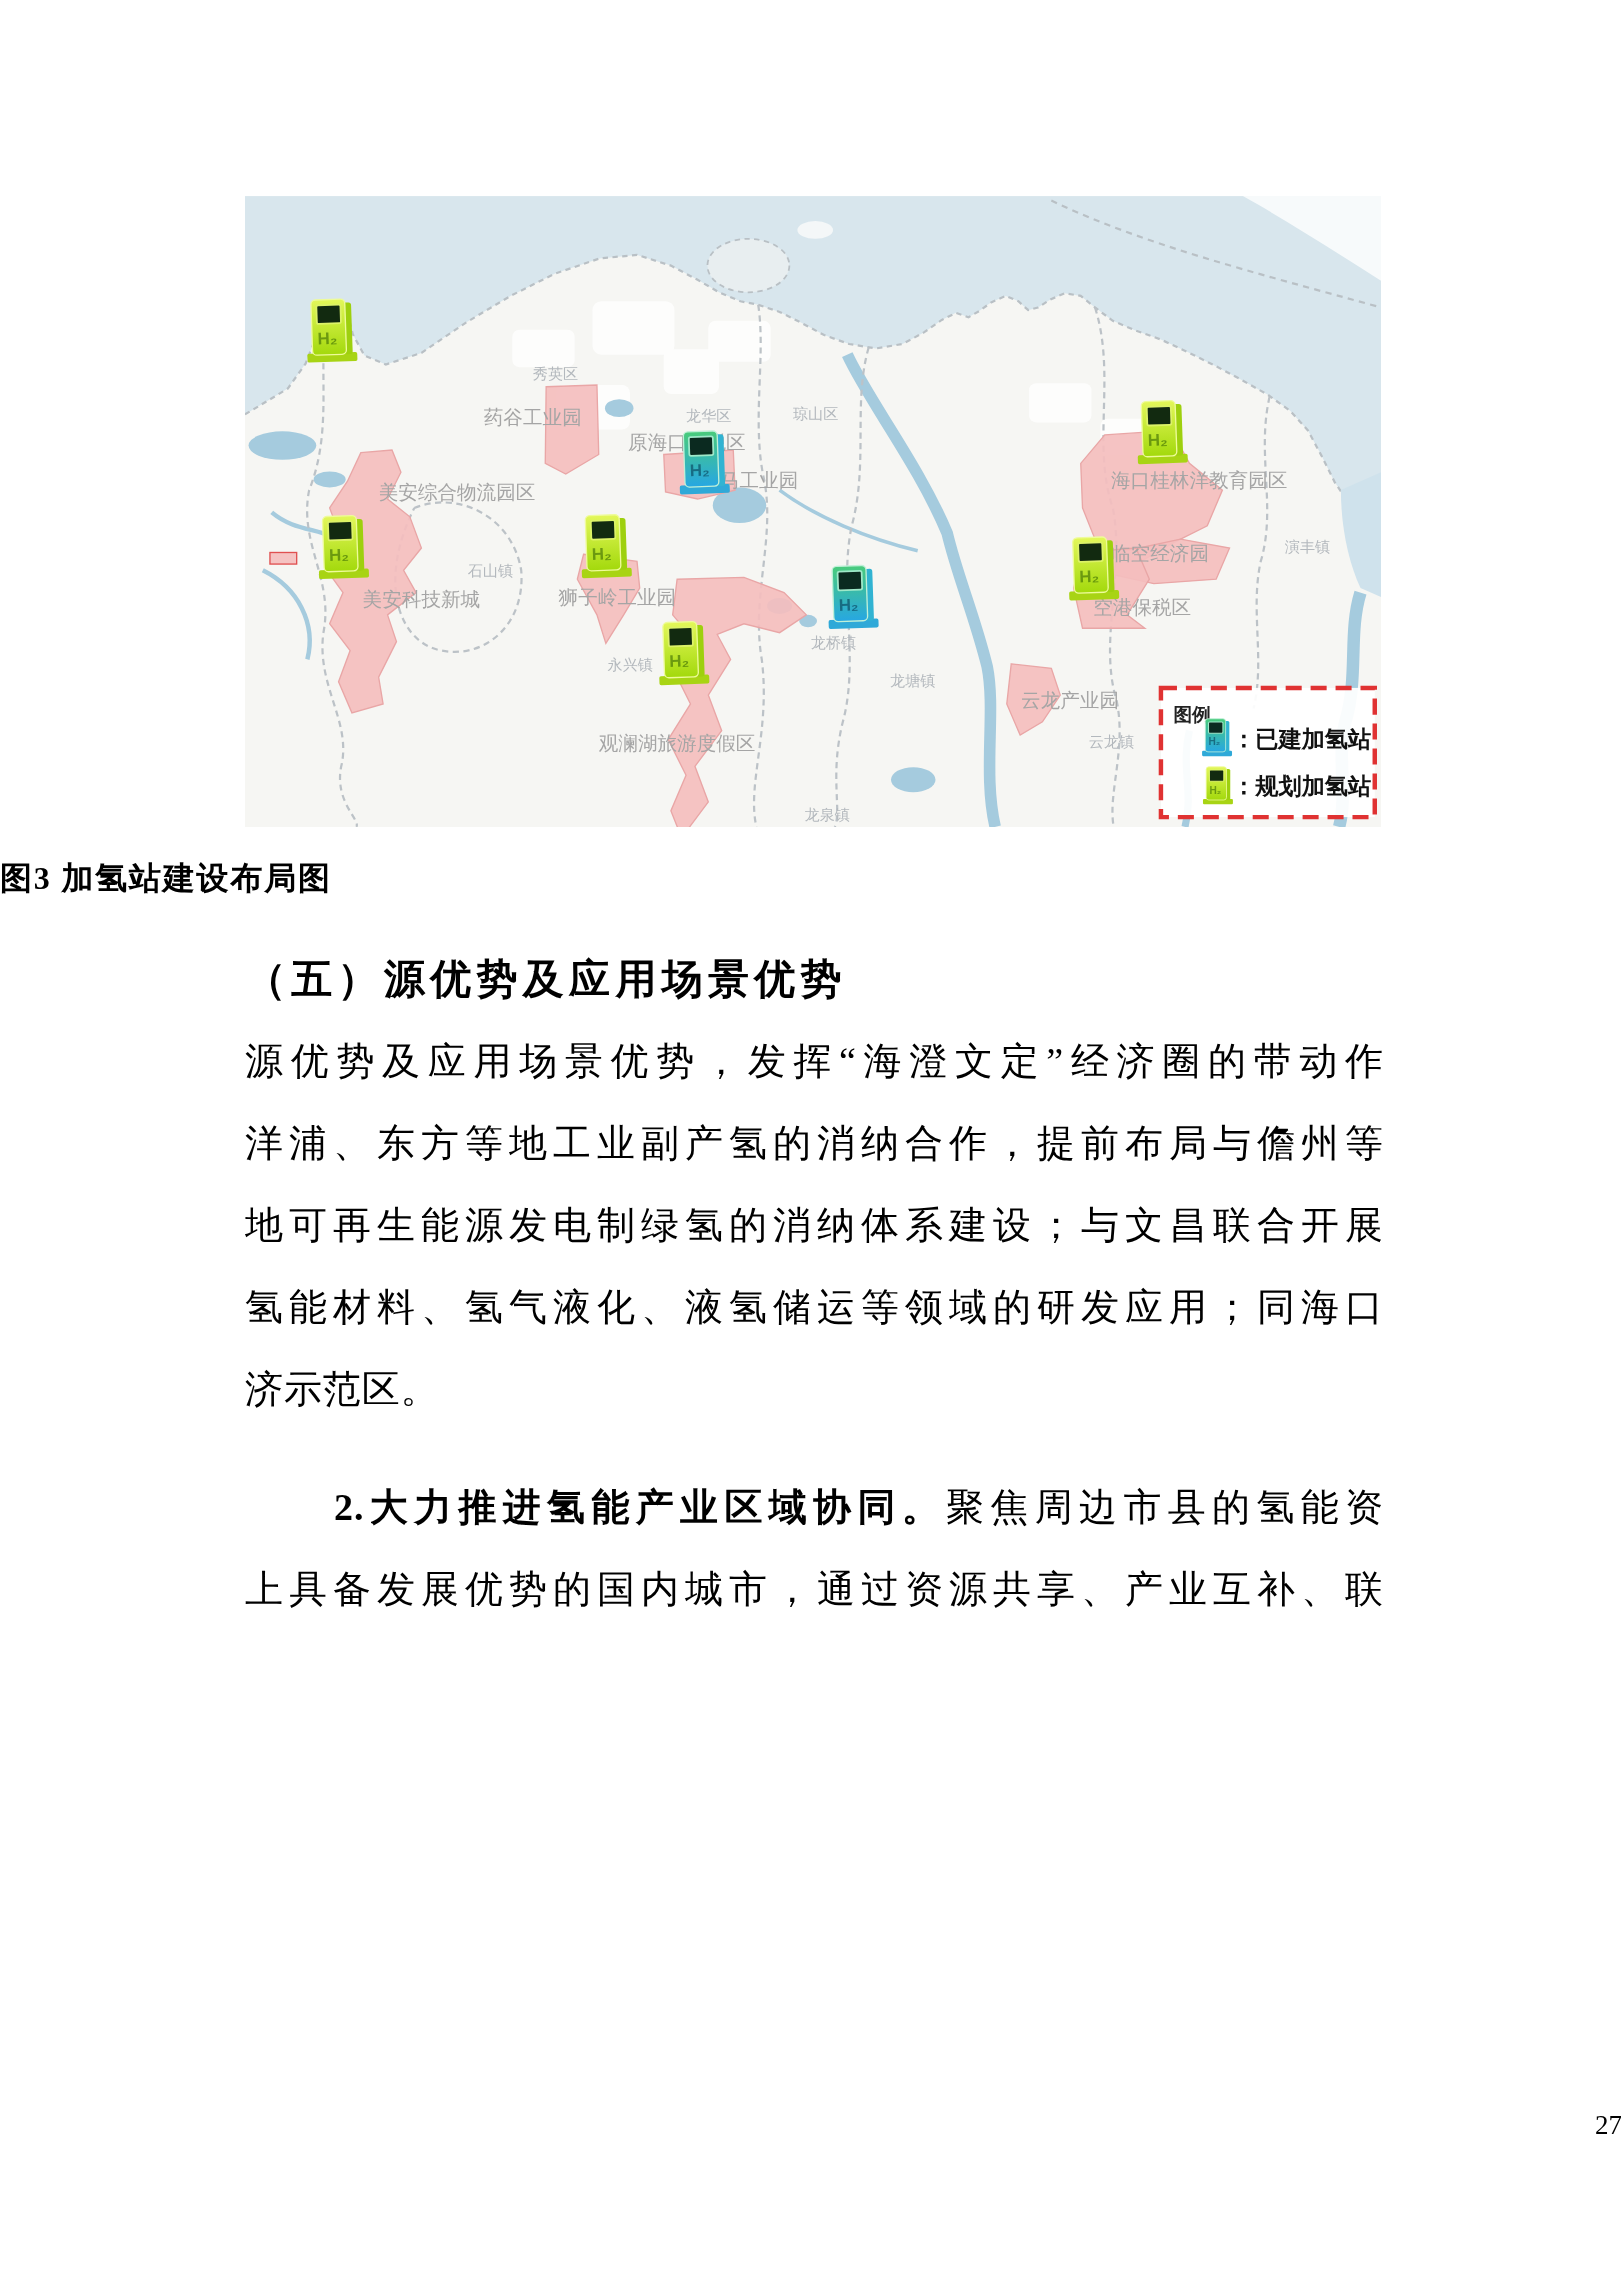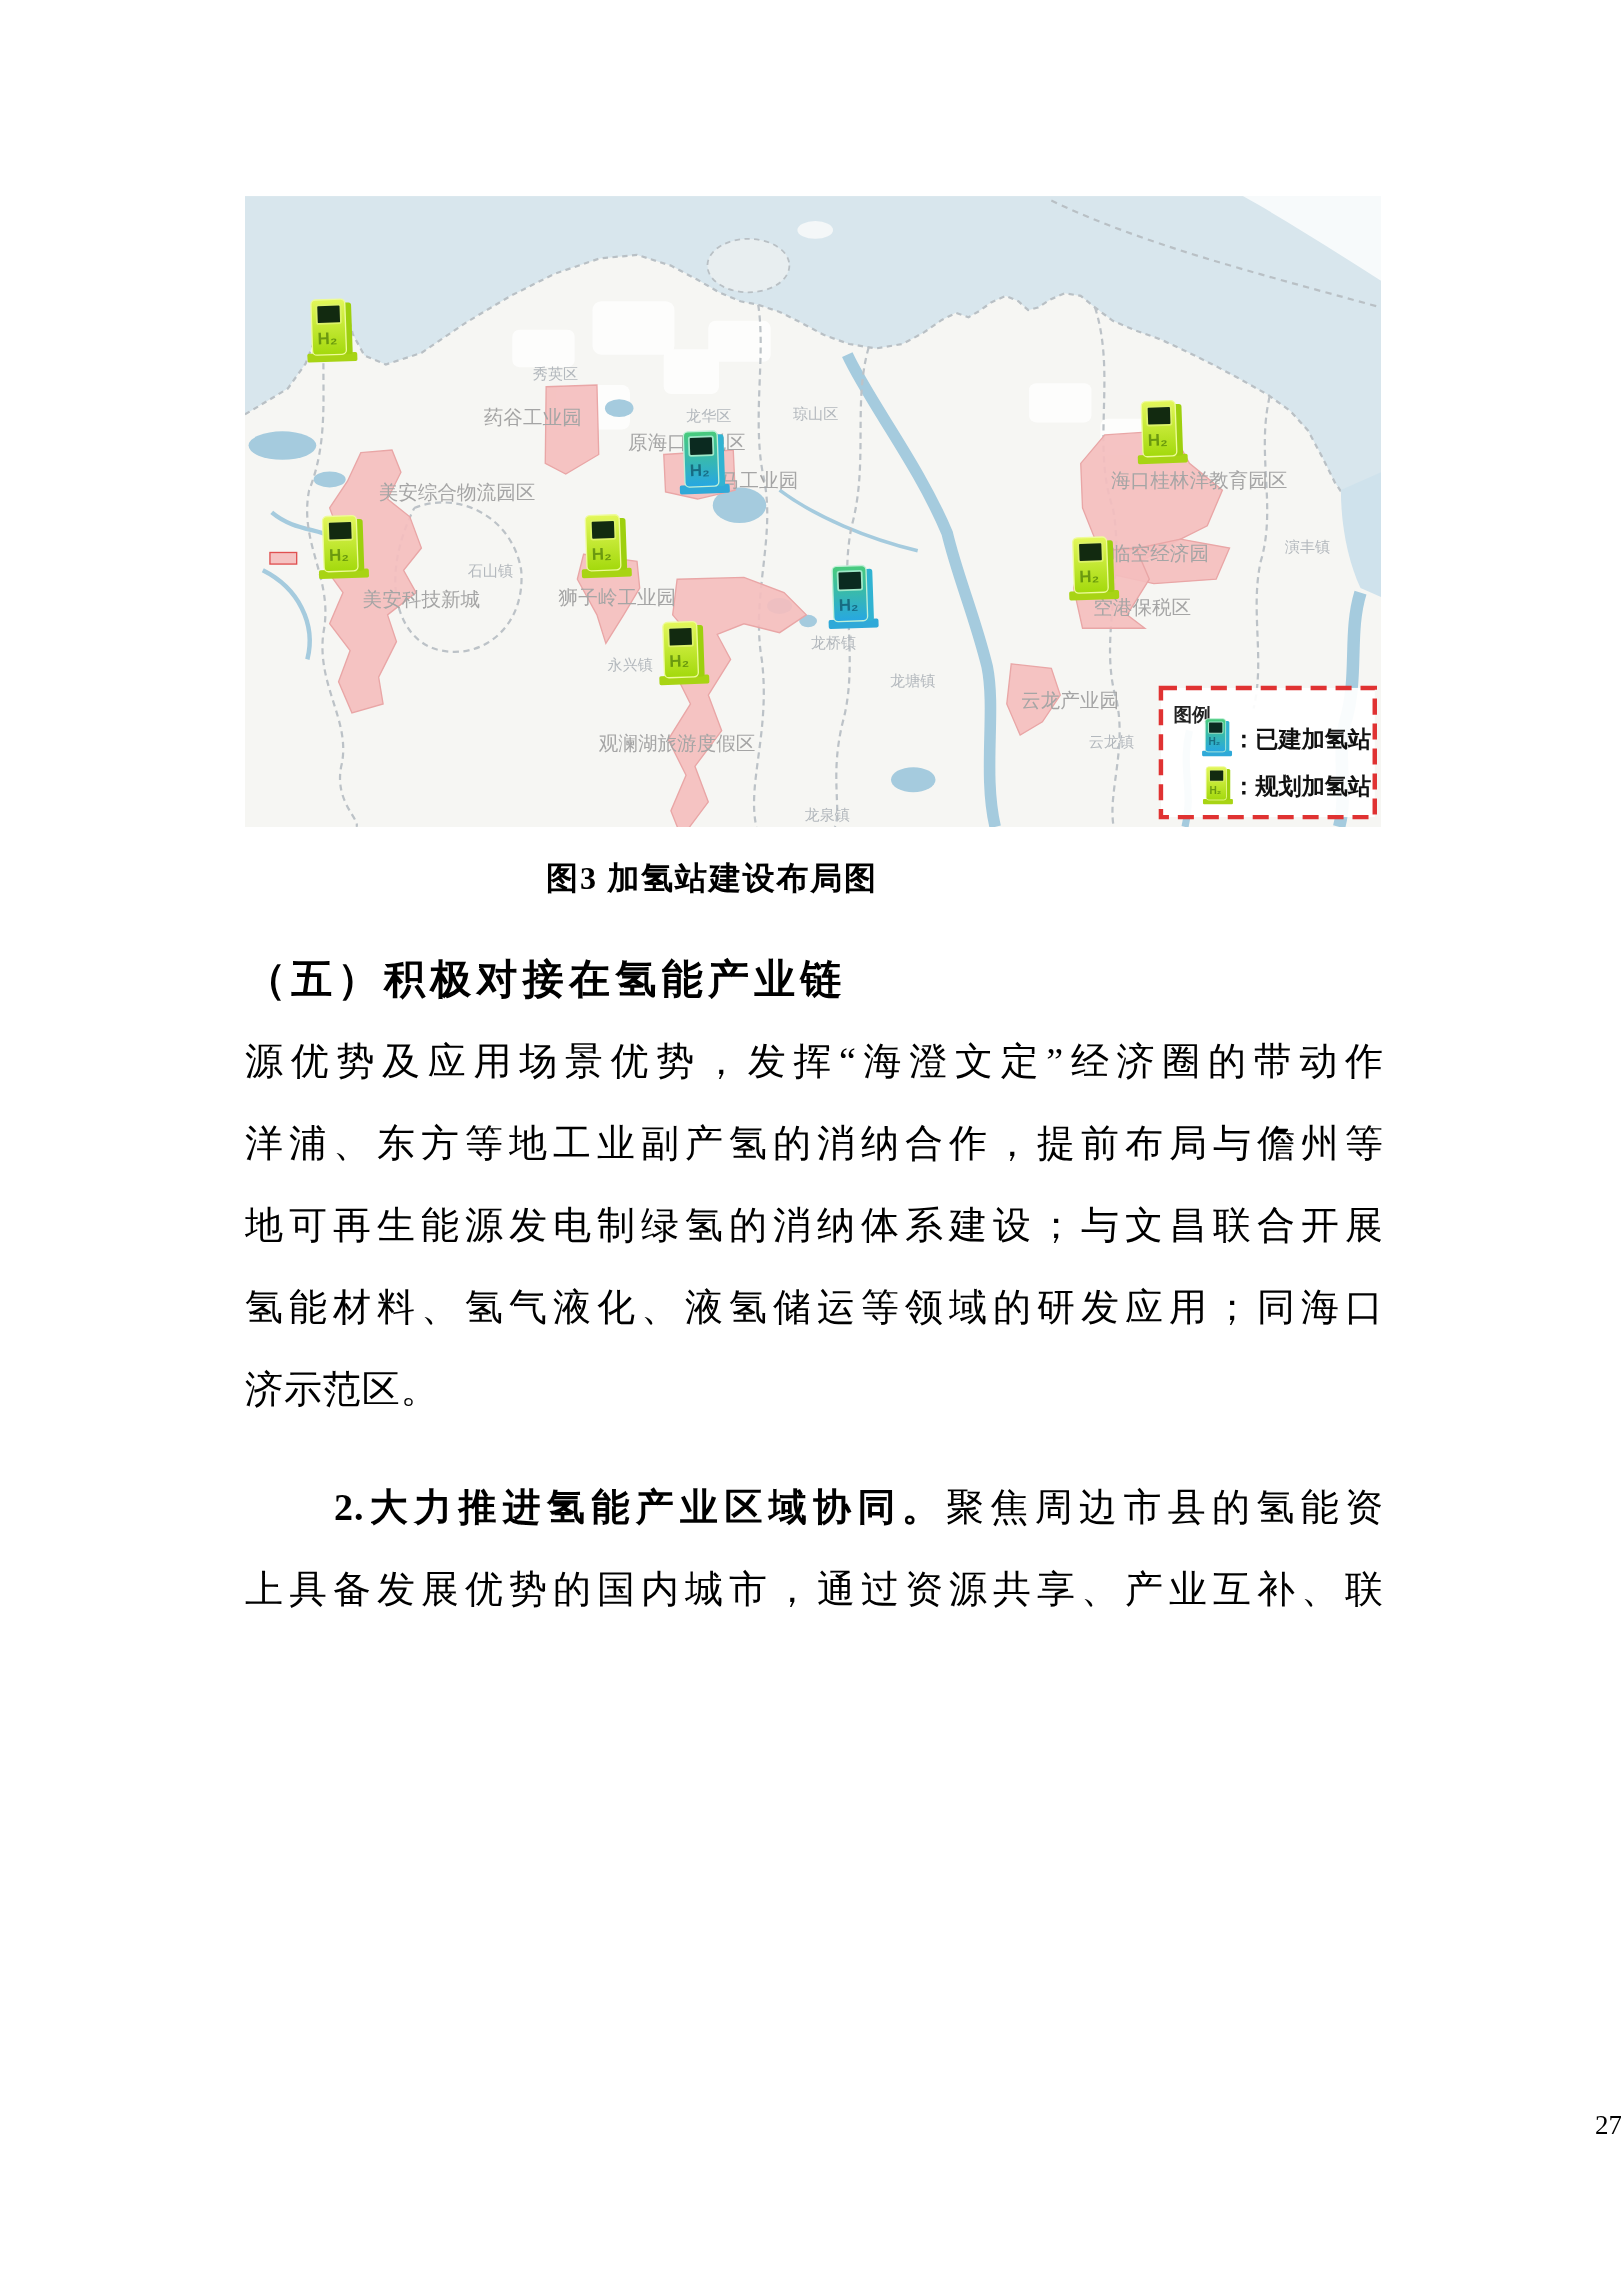--- a/index.html
+++ b/index.html
@@ -18,21 +18,21 @@
 
   .town-label{font-size:17px;fill:#b3b8bd;font-family:"Liberation Sans",sans-serif;}
   .park-label{font-size:22px;fill:#a5a5a5;font-family:"Liberation Sans",sans-serif;}
   .h2g{font-size:19px;font-weight:bold;fill:#2e5c00;fill-opacity:.55;font-family:"Liberation Sans",sans-serif;}
   .h2b{font-size:19px;font-weight:bold;fill:#063e56;fill-opacity:.6;font-family:"Liberation Sans",sans-serif;}
   .legend-title{font-size:21px;font-weight:bold;fill:#222;}
   .legend-text{font-size:26px;font-weight:bold;fill:#111;}
 
   .caption{
     position:absolute;left:0;top:857px;width:1424px;
-    text-align:center;font-size:32px;font-weight:bold;letter-spacing:1.8px;
+    text-align:left;font-size:32px;font-weight:bold;letter-spacing:1.8px;
   }
   .heading{
     position:absolute;left:245px;top:952px;
     font-size:41px;font-weight:bold;letter-spacing:5.3px;
   }
   .bodytext{
     position:absolute;left:245px;top:1020px;width:1139px;
   }
   .tline{
     font-size:38px;line-height:82px;height:82px;
@@ -208,21 +208,21 @@
         <use href="#pumpG"></use>
           <text class="h2g" x="-16" y="16">H₂</text>
       </g>
       <text class="legend-text" x="1108" y="671">：规划加氢站</text>
     </g>
   </svg>
 </div>
 
 <div class="caption">图3 加氢站建设布局图</div>
 
-<div class="heading">（五）积极对接在氢能产业链</div>
+<div class="heading">（五）源优势及应用场景优势</div>
 
 <div class="bodytext">
   <div class="para">
     <div class="tline">源优势及应用场景优势，发挥“海澄文定”经济圈的带动作</div>
     <div class="tline">洋浦、东方等地工业副产氢的消纳合作，提前布局与儋州等</div>
     <div class="tline">地可再生能源发电制绿氢的消纳体系建设；与文昌联合开展</div>
     <div class="tline">氢能材料、氢气液化、液氢储运等领域的研发应用；同海口</div>
     <div class="tline shortlast">济示范区。</div>
   </div>
   <div class="para para-2">

